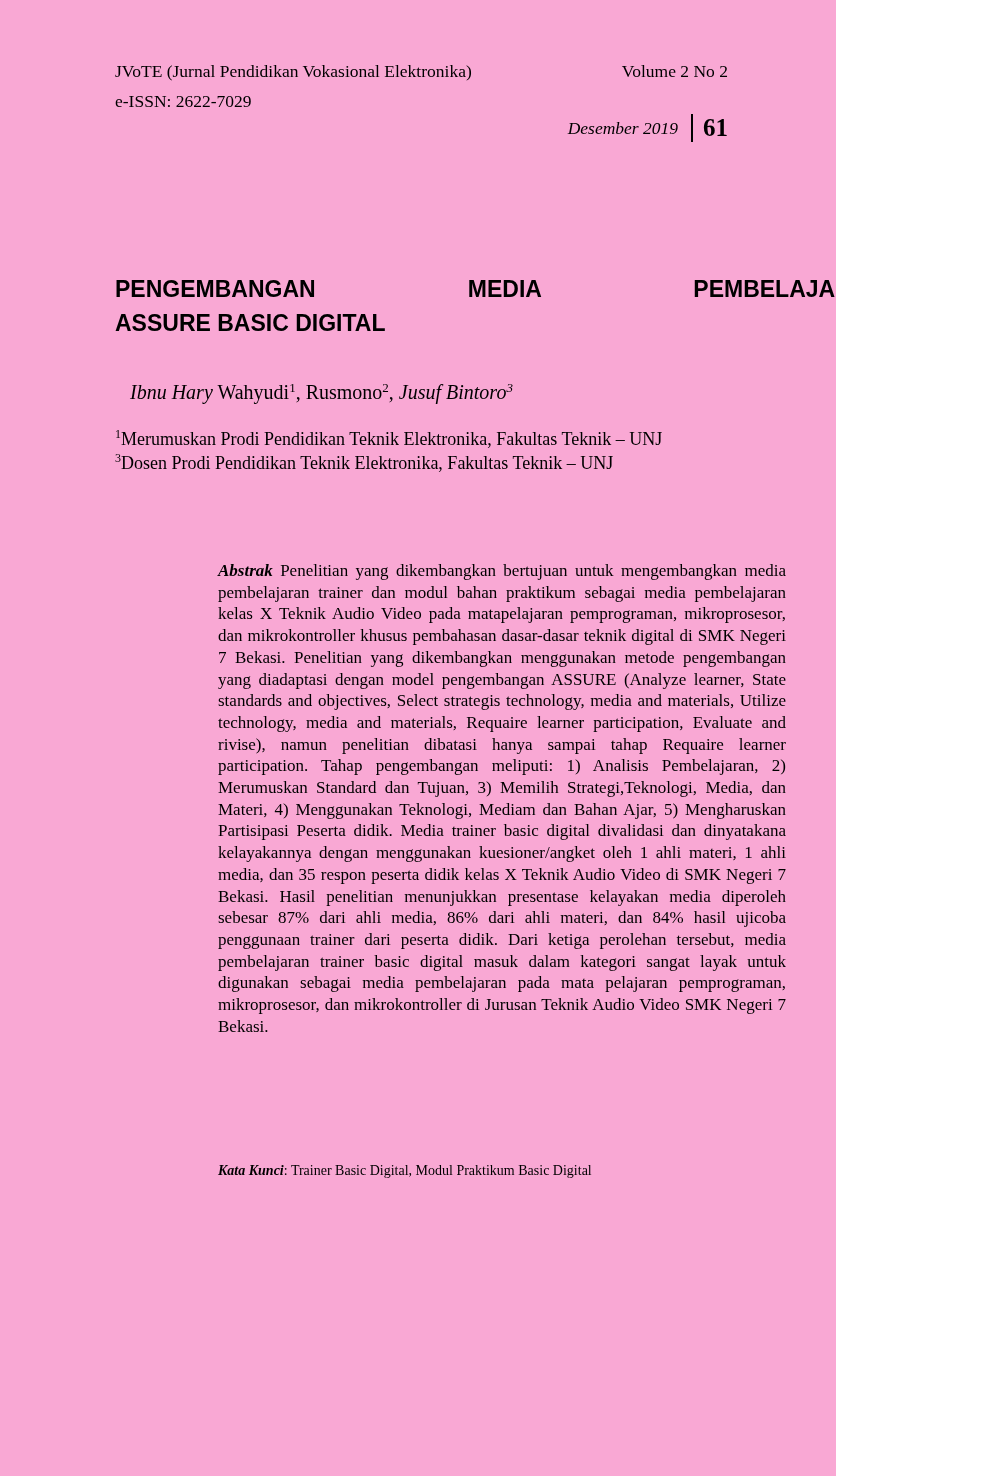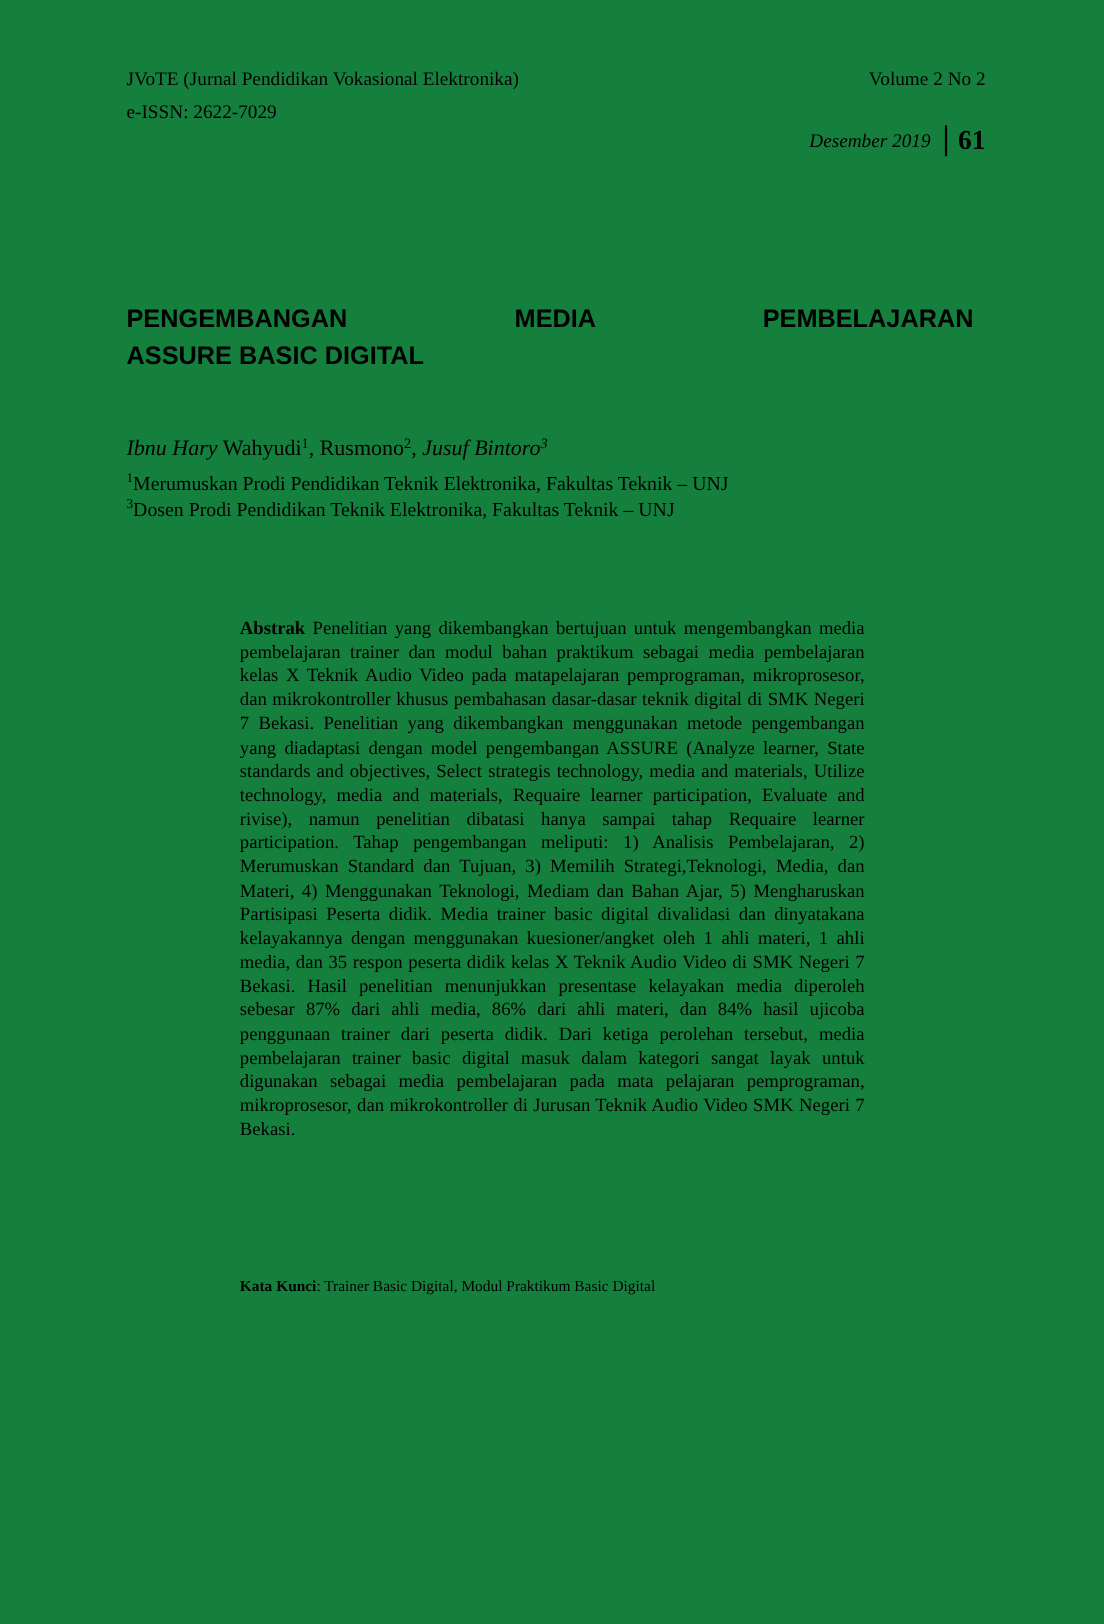--- a/index.html
+++ b/index.html
@@ -1,23 +1,23 @@
 <!DOCTYPE html>
 <html><head>
 <meta charset="utf-8">
 <style>
   * { margin: 0; padding: 0; box-sizing: border-box; }
   html, body { background: #ffffff; }
   body { font-family: "Liberation Serif", serif; color: #000; }
 
   .page {
     position: relative;
-    width: 1004px;
+    width: 836px;
     height: 1476px;
-    background: #15803d;
+    background: #f9a8d4;
     overflow: hidden;
   }
 
   
   .hdr-left {
     position: absolute;
     top: 56px; left: 115px;
     font-size: 17.5px;
     line-height: 30px;
     white-space: nowrap;
@@ -60,24 +60,23 @@
   .title-line1 {
     display: block;
     text-align: justify;
     text-align-last: justify;
   }
   .title-line2 { display: block; }
 
   
   .authors {
     position: absolute;
-    top: 381px; left: 115px;
+    top: 381px; left: 130px;
     font-size: 20px;
     white-space: nowrap;
-    margin-top: 16px;
   }
   .authors .it { font-style: italic; }
   .authors sup {
     font-size: 13px;
     line-height: 0;
     vertical-align: 7px;
   }
   .authors sup.it { font-style: italic; }
 
   
@@ -95,21 +94,21 @@
 
   
   .abstract {
     position: absolute;
     top: 560px; left: 218px;
     width: 568px;
     font-size: 17px;
     line-height: 21.7px;
     text-align: justify;
   }
-  .bold { font-weight: bold; }
+  .bold { font-weight: bold; font-style: italic; }
 
   
   .keywords {
     position: absolute;
     top: 1163px; left: 218px;
     font-size: 14px;
     white-space: nowrap;
   }
 </style>
 </head>

